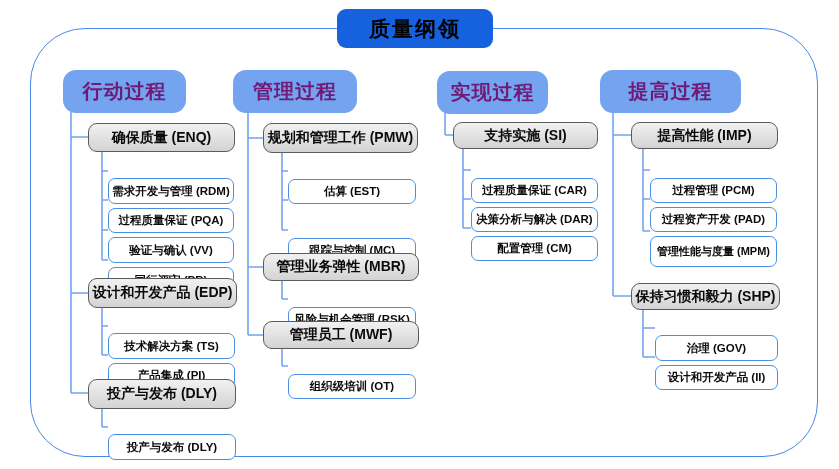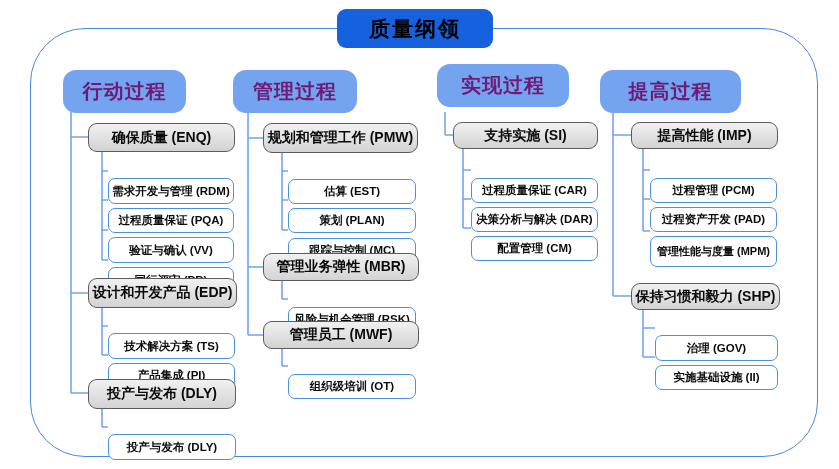--- a/index.html
+++ b/index.html
@@ -54,51 +54,50 @@
       M282 349 V366 M282 366 H288
       M445 112 V135 M445 135 H453
       M463 149 V228 M463 170 H471 M463 199 H471 M463 228 H471
       M613 112 V296 M613 135 H631 M613 296 H631
       M643 149 V231 M643 170 H650 M643 199 H650 M643 231 H650
       M643 310 V357 M643 328 H655 M643 357 H655"></path>
   </svg>
 
   <div class="box hdr" style="left:63px;top:70px;width:123px;height:43px">行动过程</div>
   <div class="box hdr" style="left:233px;top:70px;width:124px;height:43px">管理过程</div>
-  <div class="box hdr" style="left:437px;top:64px;width:132px;height:43px">实现过程</div>
+  <div class="box hdr" style="left:437px;top:71px;width:111px;height:43px">实现过程</div>
   <div class="box hdr" style="left:600px;top:70px;width:141px;height:43px">提高过程</div>
 
   <div class="box gbox" style="left:88px;top:123px;width:147px;height:29px">确保质量 (ENQ)</div>
   <div class="box wbox" style="left:108px;top:158px;width:126px;height:26px">需求开发与管理 (RDM)</div>
   <div class="box wbox" style="left:108px;top:188px;width:126px;height:25px">过程质量保证 (PQA)</div>
   <div class="box wbox" style="left:108px;top:217px;width:126px;height:26px">验证与确认 (VV)</div>
   <div class="box wbox" style="left:108px;top:247px;width:126px;height:26px">同行评审 (PR)</div>
   <div class="box gbox" style="left:88px;top:278px;width:149px;height:30px">设计和开发产品 (EDP)</div>
   <div class="box wbox" style="left:108px;top:313px;width:127px;height:26px">技术解决方案 (TS)</div>
   <div class="box wbox" style="left:108px;top:343px;width:127px;height:25px">产品集成 (PI)</div>
   <div class="box gbox" style="left:88px;top:379px;width:148px;height:30px">投产与发布 (DLY)</div>
   <div class="box wbox" style="left:108px;top:414px;width:128px;height:26px">投产与发布 (DLY)</div>
 
   <div class="box gbox" style="left:263px;top:123px;width:155px;height:30px">规划和管理工作 (PMW)</div>
   <div class="box wbox" style="left:288px;top:159px;width:128px;height:25px">估算 (EST)</div>
-  <div class="box wbox" style="left:288px;top:188px;width:128px;height:25px">策划 (PLAN)</div>
   <div class="box wbox" style="left:288px;top:218px;width:128px;height:25px">跟踪与控制 (MC)</div>
   <div class="box gbox" style="left:263px;top:253px;width:156px;height:28px">管理业务弹性 (MBR)</div>
   <div class="box wbox" style="left:288px;top:287px;width:128px;height:25px">风险与机会管理 (RSK)</div>
   <div class="box gbox" style="left:263px;top:321px;width:156px;height:28px">管理员工 (MWF)</div>
   <div class="box wbox" style="left:288px;top:354px;width:128px;height:25px">组织级培训 (OT)</div>
 
   <div class="box gbox" style="left:453px;top:122px;width:145px;height:27px">支持实施 (SI)</div>
   <div class="box wbox" style="left:471px;top:158px;width:127px;height:25px">过程质量保证 (CAR)</div>
   <div class="box wbox" style="left:471px;top:187px;width:127px;height:25px">决策分析与解决 (DAR)</div>
   <div class="box wbox" style="left:471px;top:216px;width:127px;height:25px">配置管理 (CM)</div>
 
   <div class="box gbox" style="left:631px;top:122px;width:147px;height:27px">提高性能 (IMP)</div>
   <div class="box wbox" style="left:650px;top:158px;width:127px;height:25px">过程管理 (PCM)</div>
   <div class="box wbox" style="left:650px;top:187px;width:127px;height:25px">过程资产开发 (PAD)</div>
   <div class="box wbox wrap" style="left:650px;top:216px;width:127px;height:31px">管理性能与度量 (MPM)</div>
   <div class="box gbox" style="left:631px;top:283px;width:149px;height:27px">保持习惯和毅力 (SHP)</div>
   <div class="box wbox" style="left:655px;top:315px;width:123px;height:26px">治理 (GOV)</div>
-  <div class="box wbox" style="left:655px;top:345px;width:123px;height:25px">实施基础设施 (II)</div>
+  <div class="box wbox" style="left:655px;top:345px;width:123px;height:25px">设计和开发产品 (II)</div>
 
   <div class="box title" style="left:337px;top:9px;width:156px;height:39px">质量纲领</div>
 
 </div>
 
 </body></html>

